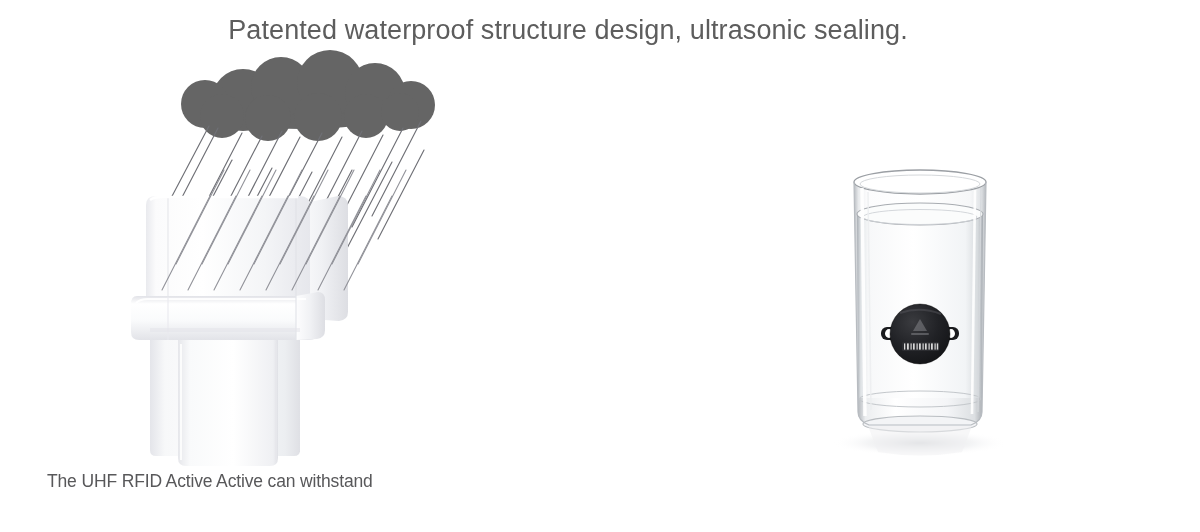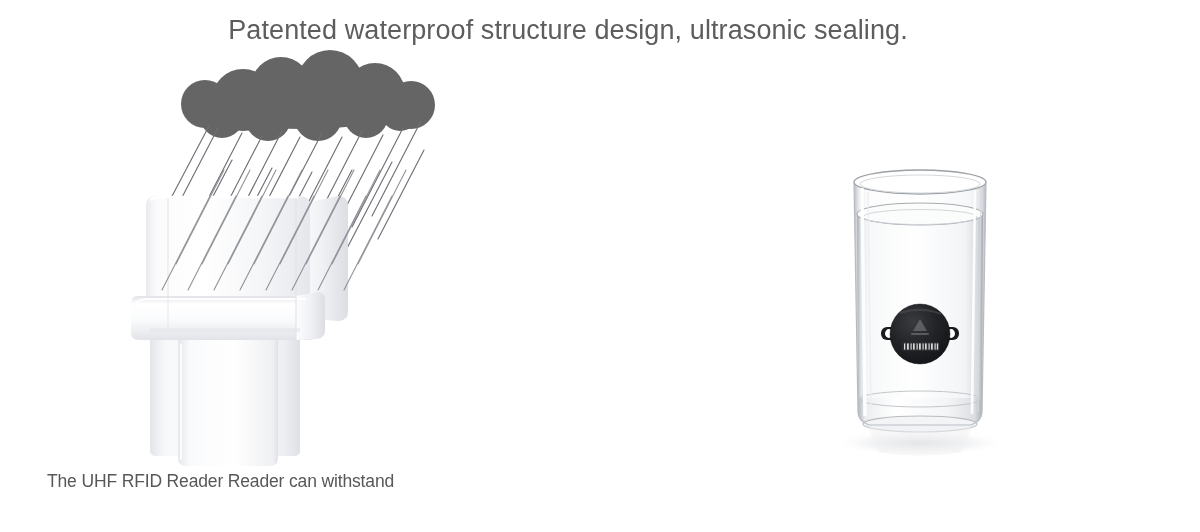--- a/index.html
+++ b/index.html
@@ -217,21 +217,21 @@
           <line x1="302" y1="170" x2="254" y2="264"></line>
           <line x1="328" y1="170" x2="280" y2="264"></line>
           <line x1="354" y1="170" x2="306" y2="264"></line>
           <line x1="380" y1="170" x2="332" y2="264"></line>
           <line x1="406" y1="170" x2="358" y2="264"></line>
         </g>
       </svg>
     </div>
 
     <div class="caption caption-left">
-      <span class="cap-line">The UHF RFID Reader Reader can withstand</span>
+      <span class="cap-line">The UHF RFID Active Active can withstand</span>
     </div>
   </div>
 
   <div class="panel panel-right">
 
     <div class="scene">
       <svg width="600" height="532" viewBox="0 0 600 532" xmlns="http://www.w3.org/2000/svg">
         <defs>
 
           <linearGradient id="gGlassBody" x1="0" y1="0" x2="1" y2="0">

